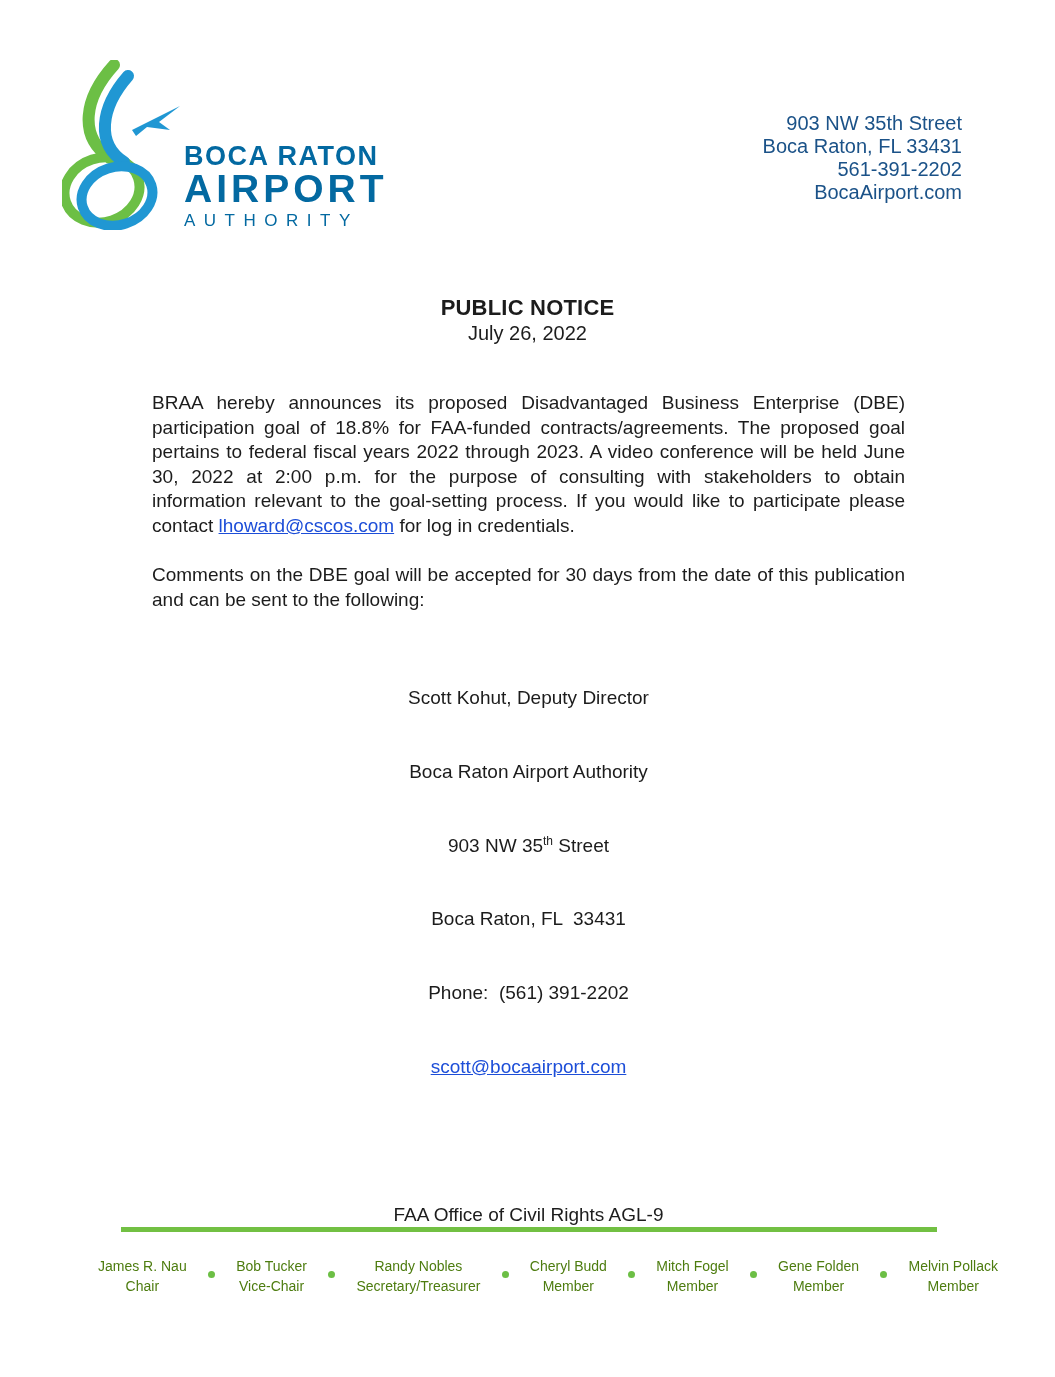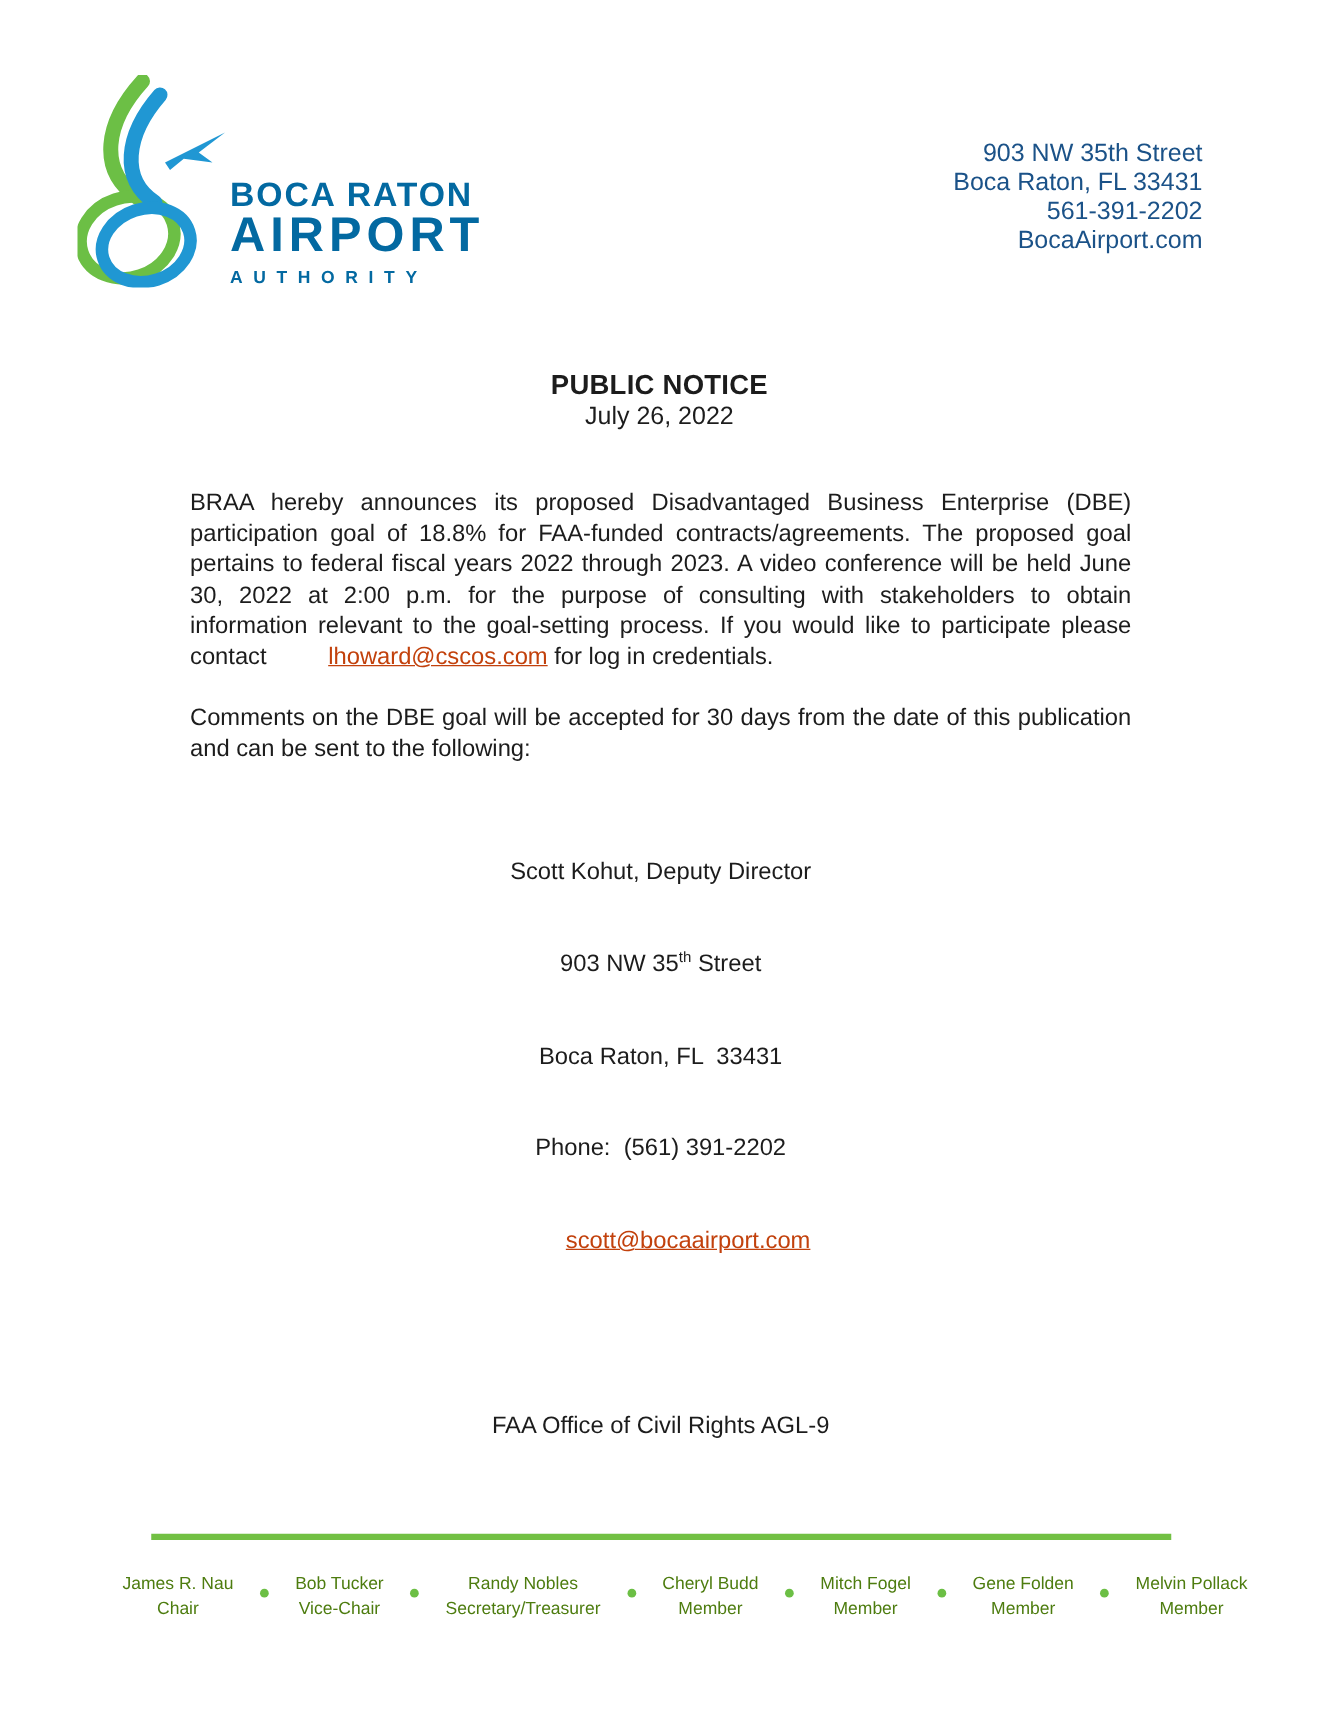--- a/index.html
+++ b/index.html
@@ -12,40 +12,40 @@
     color:#1c1c1c;
     overflow:hidden;
   }
 
   
   .logo-wrap { position:absolute; left:62px; top:58px; width:320px; height:180px; }
   .logo-mark { position:absolute; left:0; top:2px; }
   .wordmark  { position:absolute; left:122px; top:84px; color:#0369a1; }
   .wm-line1  { font-size:27px; font-weight:bold; letter-spacing:1.5px; line-height:28px; }
   .wm-line2  { font-size:39px; font-weight:bold; letter-spacing:4px; line-height:37px; }
-  .wm-line3  { font-size:14px; font-weight:bold; letter-spacing:8.5px; line-height:24px; margin-top:2px; }
+  .wm-line3  { font-size:17px; font-weight:normal; letter-spacing:8.5px; line-height:24px; margin-top:2px; }
 
   .address-block {
     position:absolute; top:112px; right:93px;
     text-align:right; color:#1b5288;
     font-size:20px; line-height:23px; font-weight:normal;
   }
 
   
   .title-block { position:absolute; top:296px; left:0; width:100%; text-align:center; }
   .notice-title { font-size:22px; font-weight:bold; letter-spacing:.2px; line-height:24px; }
   .notice-date  { font-size:20px; line-height:26px; }
 
   
   .content { position:absolute; top:391px; left:152px; width:753px; font-size:19px; line-height:24.6px; }
   .para { text-align:justify; }
   .para + .para, .center-block, .and-sep { margin-top:24.6px; }
   .center-block { text-align:center; white-space:pre-wrap; }
   .and-sep { text-align:center; }
-  a.link { color:#c2410c; text-decoration:underline; cursor:pointer;margin-left:44px; }
+  a.link { color:#1d4ed8; text-decoration:underline; cursor:pointer; }
 
   sup { font-size:12px; vertical-align:super; line-height:0; }
 
   
   .footer-rule { position:absolute; left:121px; top:1227px; width:816px; height:5px; background:#72c043; }
   .footer-members {
     position:absolute; left:98px; top:1256px; width:900px;
     display:flex; justify-content:space-between; align-items:flex-start;
     color:#4d7c0f; font-size:14px; line-height:20px;
   }
@@ -87,20 +87,21 @@
   </div>
 
   <div class="content">
 
     <p class="para"><span>BRAA hereby announces its proposed Disadvantaged Business Enterprise (DBE) participation goal of 18.8% for FAA-funded contracts/agreements. The proposed goal pertains to federal fiscal years 2022 through 2023. A video conference will be held June 30, 2022 at 2:00 p.m. for the purpose of consulting with stakeholders to obtain information relevant to the goal-setting process.  If you would like to participate please contact </span><a class="link">lhoward@cscos.com</a><span> for log in credentials.</span></p>
 
     <p class="para">Comments on the DBE goal will be accepted for 30 days from the date of this publication and can be sent to the following:</p>
 
     <div class="center-block">
       <div>Scott Kohut, Deputy Director</div>
+      <div>Boca Raton Airport Authority</div>
       <div><span>903 NW 35</span><sup>th</sup><span> Street</span></div>
       <div>Boca Raton, FL  33431</div>
       <div>Phone:  (561) 391-2202</div>
       <div><a class="link">scott@bocaairport.com</a></div>
     </div>
 
 
     <div class="center-block">
       <div>FAA Office of Civil Rights AGL-9</div>
       

